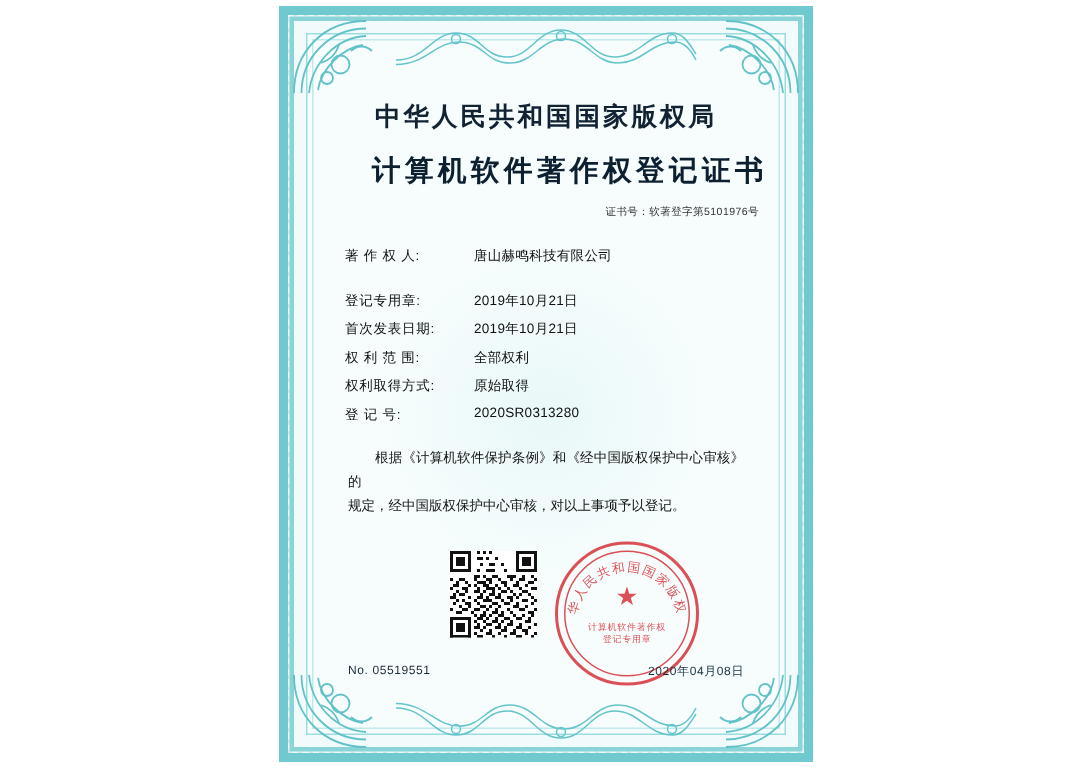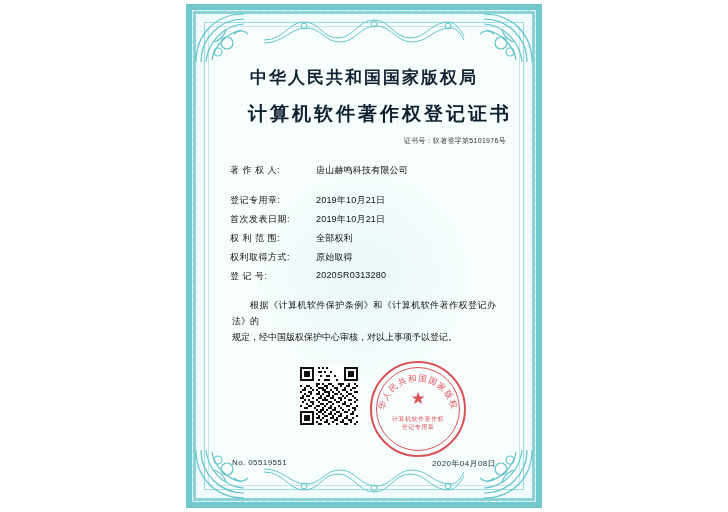--- a/index.html
+++ b/index.html
@@ -202,21 +202,21 @@
     text-align: center;
     font-size: 6px;
     line-height: 8px;
     color: #d6333a;
     letter-spacing: .5px;
   }
   .footer {
     position: absolute;
     left: 16px;
     right: 16px;
-    bottom: 6px;
+    bottom: 22px;
     display: flex;
     justify-content: space-between;
     font-size: 8px;
     color: #1b2b3a;
     gap: 37px;
   }
   .footer .date { color: #17303f; letter-spacing: .4px; }
   .serial { letter-spacing: .4px; }
   .watermark {
     position: absolute;
@@ -348,21 +348,21 @@
         </div>
 
         <div class="field-row">
           <div class="field-label">登 记 号:</div>
           <div class="field-value">2020SR0313280</div>
         </div>
 
       </div>
 
       <div class="statement">
-        <p>根据《计算机软件保护条例》和《计算机软件著作权登记办法》的</p>
+        <p>根据《计算机软件保护条例》和《经中国版权保护中心审核》的</p>
         <p style="text-indent:0">规定，经中国版权保护中心审核，对以上事项予以登记。</p>
       </div>
 
       <div class="lower">
 
         <div class="qr-wrap">
           <svg class="qr-svg" width="58" height="58" viewBox="0 0 29 29" shape-rendering="crispEdges">
             <rect width="29" height="29" fill="#ffffff"></rect>
             <g fill="#111111">
               <rect x="0" y="0" width="7" height="1"></rect>

